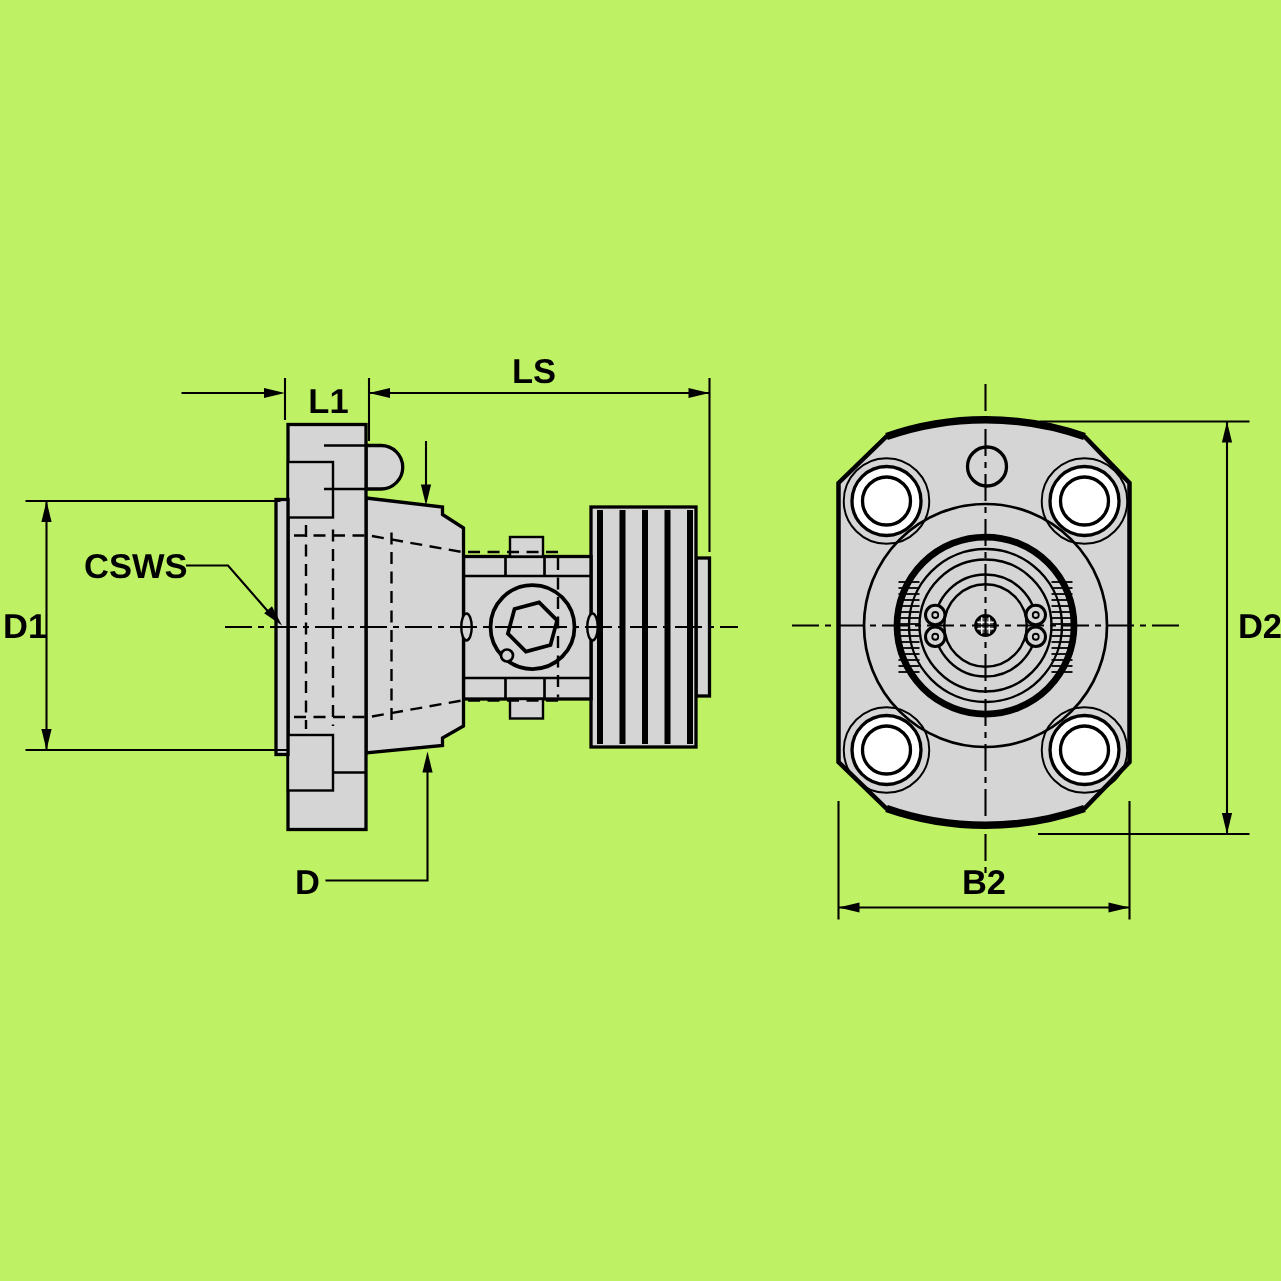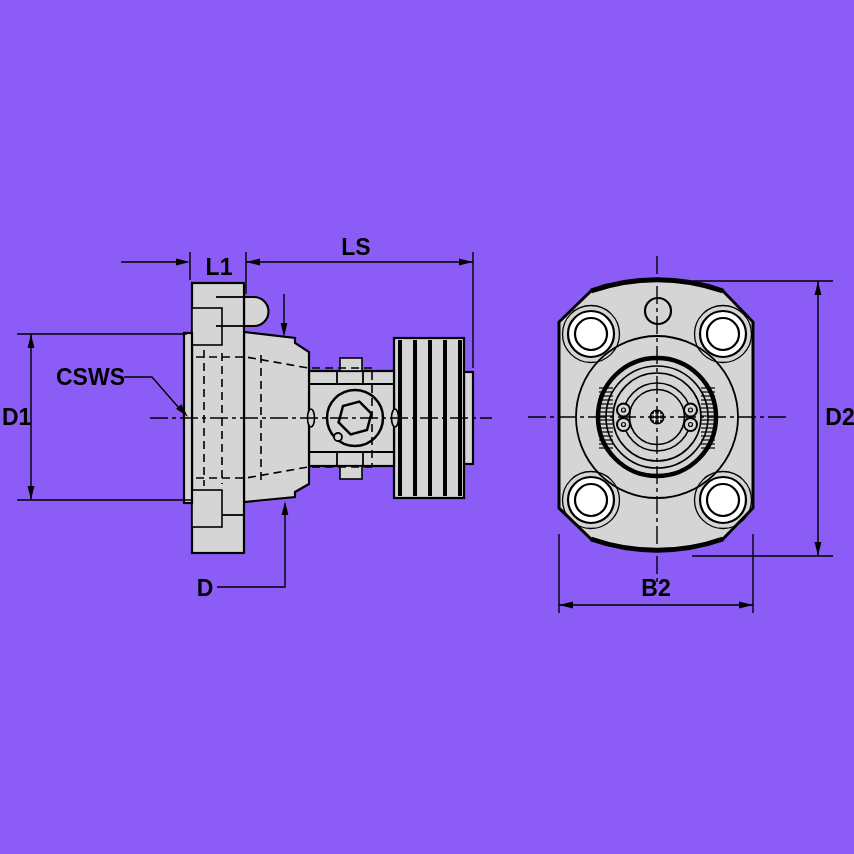--- a/index.html
+++ b/index.html
@@ -1,16 +1,16 @@
 <!DOCTYPE html>
 <html><head>
 <meta charset="utf-8">
 <style>
   html,body{margin:0;padding:0;background:#ffffff;}
-  #canvas{width:854px;height:854px;background:#8b5cf6;position:relative;overflow:hidden;}
+  #canvas{width:854px;height:854px;background:#bef264;position:relative;overflow:hidden;}
   svg{display:block;}
   .part{fill:#d5d5d5;stroke:#000;stroke-width:2.2;stroke-linejoin:miter;}
   .part-thin{fill:#d5d5d5;stroke:#000;stroke-width:1.6;}
   .edge{stroke:#000;stroke-width:1.8;fill:none;}
   .hidden-line{stroke:#000;stroke-width:1.6;fill:none;stroke-dasharray:8 5;}
   .centerline{stroke:#000;stroke-width:1.4;fill:none;stroke-dasharray:18 4 4 4;}
   .dimline{stroke:#000;stroke-width:1.4;fill:none;}
   .arrow{fill:#000;stroke:none;}
   .hole{fill:#ffffff;stroke:#000;stroke-width:2.2;}
   .ring{fill:none;stroke:#000;}

